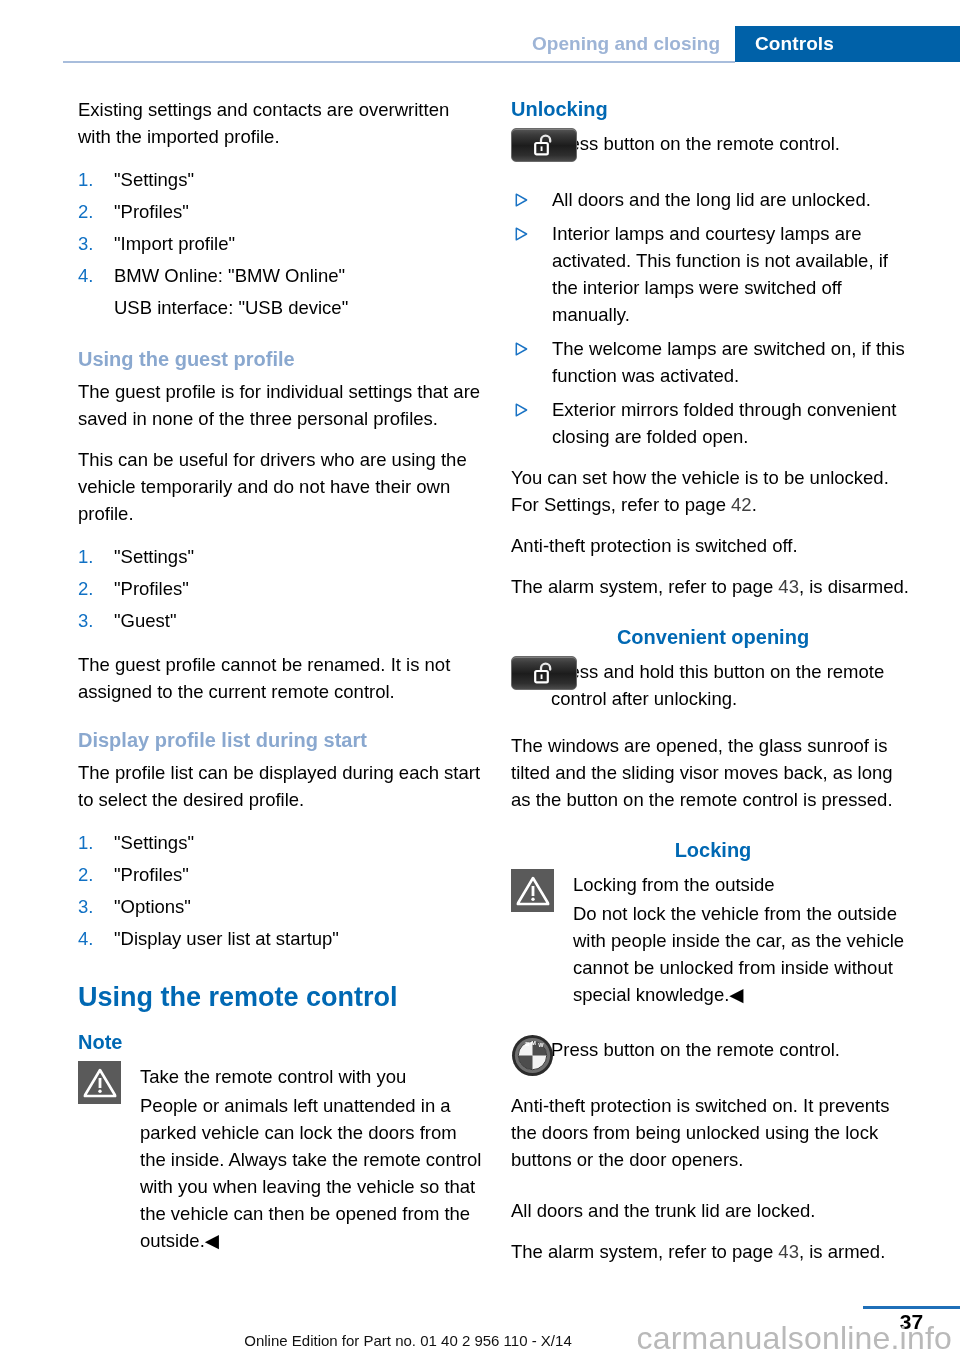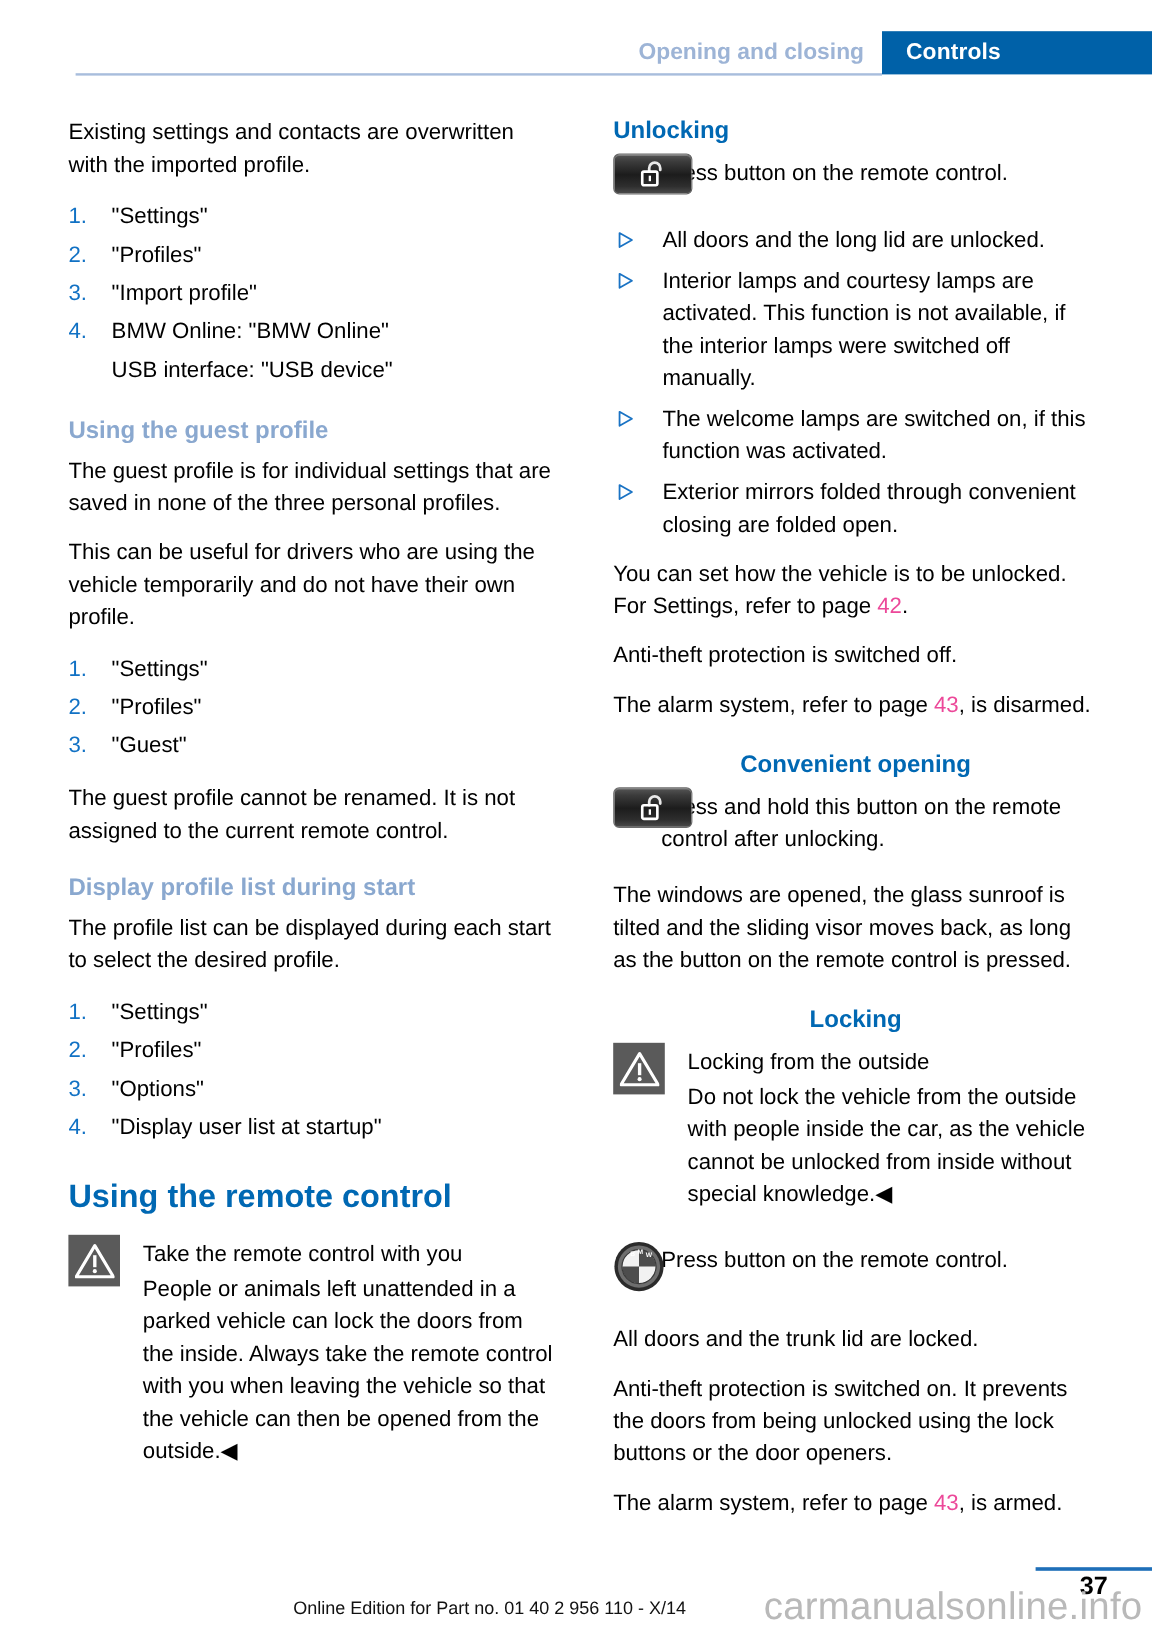--- a/index.html
+++ b/index.html
@@ -65,21 +65,21 @@
     position: absolute;
     top: 96px;
     left: 0;
     width: 960px;
   }
   .column {
     position: absolute;
     top: 0;
     width: 404px;
   }
-  #col-left  { left: 57px; }
+  #col-left  { left: 78px; }
   #col-right { left: 511px; }
 
   
   p, .para {
     margin: 0 0 14px 0;
     font-size: 18.5px;
     line-height: 27px;
   }
   .h1 {
     font-size: 27px;
@@ -96,21 +96,21 @@
     line-height: 26px;
   }
   .h2.spaced { margin-top: 24px; text-align: center; }
   .h3 {
     font-size: 20px;
     font-weight: bold;
     color: #8aa8cf;
     margin: 22px 0 6px 0;
     line-height: 26px;
   }
-  .pageref { color: #ec4899; }
+  .pageref { color: #404040; }
 
   
   ol.steps {
     list-style: none;
     margin: 0 0 14px 0;
     padding: 0;
   }
   ol.steps li {
     position: relative;
     padding-left: 36px;
@@ -323,20 +323,21 @@
         <span class="num">3.</span>
         <span>"Options"</span>
       </li>
       <li>
         <span class="num">4.</span>
         <span>"Display user list at startup"</span>
       </li>
     </ol>
 
     <div class="h1">Using the remote control</div>
+    <div class="h2">Note</div>
 
     <div class="icon-block warn">
       <div class="icon-holder">
         <div class="warn-icon">
           <svg width="33" height="30" viewBox="0 0 33 30" aria-hidden="true">
             <polygon points="16.5,2 32,28 1,28" fill="none" stroke="#ffffff" stroke-width="2.6" stroke-linejoin="round"></polygon>
             <rect x="15.1" y="10" width="2.8" height="10" fill="#ffffff"></rect>
             <circle cx="16.5" cy="23.3" r="1.7" fill="#ffffff"></circle>
           </svg>
         </div>
@@ -462,22 +463,22 @@
             <circle cx="21.5" cy="21.5" r="14.2" fill="none" stroke="#3a3a3a" stroke-width="1"></circle>
             <text x="14.2" y="12.4" font-family="'Liberation Sans',sans-serif" font-size="5.6" font-weight="bold" fill="#ffffff">B</text>
             <text x="20.2" y="10.6" font-family="'Liberation Sans',sans-serif" font-size="5.6" font-weight="bold" fill="#ffffff">M</text>
             <text x="27.2" y="13.2" font-family="'Liberation Sans',sans-serif" font-size="5.6" font-weight="bold" fill="#ffffff">W</text>
           </svg>
         </span>
       </div>
       <div class="icon-text">Press button on the remote control.</div>
     </div>
 
+    <p class="para">Anti-theft protection is switched on. It prevents the doors from being unlocked using the lock buttons or the door openers.</p>
     <p class="para" style="margin-top:24px;">All doors and the trunk lid are locked.</p>
-    <p class="para">Anti-theft protection is switched on. It prevents the doors from being unlocked using the lock buttons or the door openers.</p>
     <p class="para"><span>The alarm system, refer to page </span><span class="pageref">43</span><span>, is armed.</span></p>
 
   </div>
 </div>
 
 <div id="footer">
   <div id="footer-pagerule"></div>
   <div id="footer-pagenum">37</div>
   <div id="footer-edition">Online Edition for Part no. 01 40 2 956 110 - X/14</div>
 </div>

